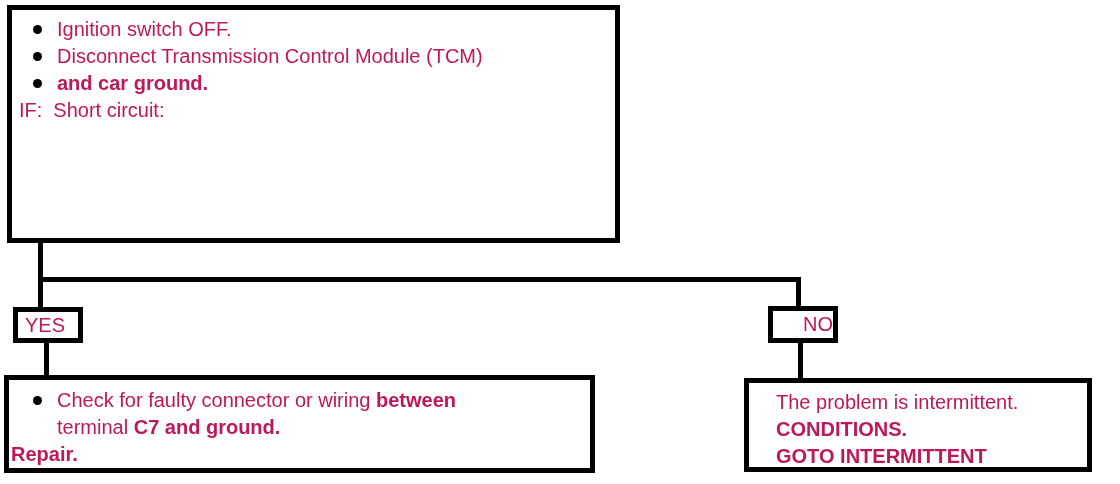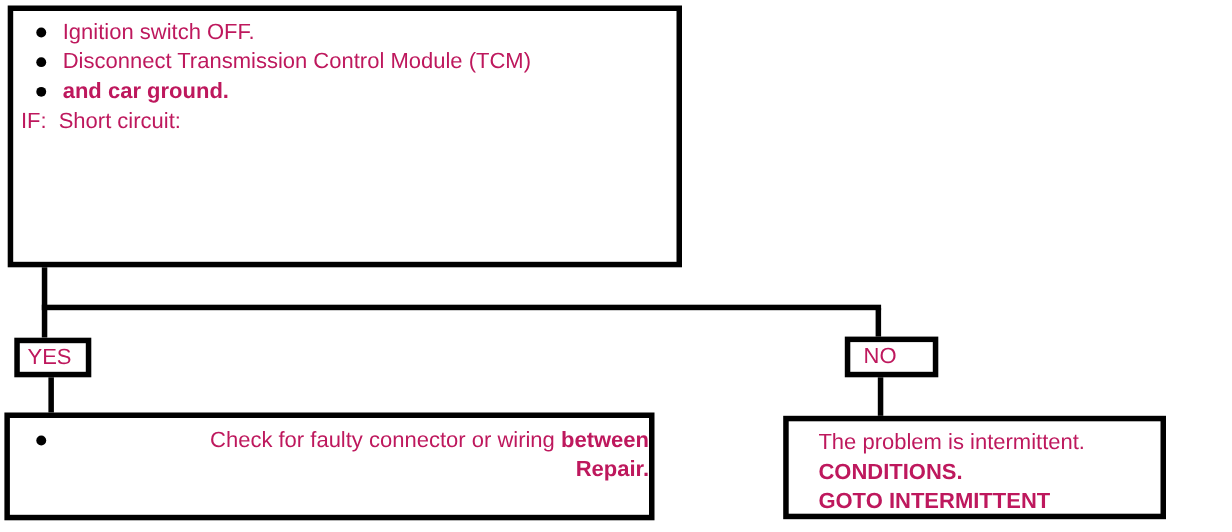--- a/index.html
+++ b/index.html
@@ -20,23 +20,23 @@
     padding-left: 47px;
   }
   .box {
     position: absolute;
     border: 5px solid #000000;
     box-sizing: border-box;
     background: #ffffff;
   }
   .top-box    { left: 7px;   top: 5px;   width: 613px; height: 238px; padding-top: 6px; }
   .yes-box    { left: 13px;  top: 307px; width: 70px;  height: 36px;  display: flex; align-items: flex-start; padding-left: 7px; }
-  .no-box     { left: 768px; top: 306px; width: 85px;  height: 37px;  display: flex; align-items: center; padding-left: 12px; }
-  .yes-result { left: 4px;   top: 375px; width: 591px; height: 98px;  padding-top: 7px; text-align: right; }
-  .no-result  { left: 712px; top: 378px; width: 348px; height: 94px;  padding: 6px 0 0 27px; }
+  .no-box     { left: 768px; top: 306px; width: 70px;  height: 37px;  display: flex; align-items: center; padding-left: 12px; justify-content: flex-end; }
+  .yes-result { left: 4px;   top: 375px; width: 591px; height: 98px;  padding-top: 7px; }
+  .no-result  { left: 744px; top: 378px; width: 348px; height: 94px;  padding: 6px 0 0 27px; }
 
   .bullet-item { position: relative; }
   .bullet-item .line { margin-left: 45px; }
   .yes-result .bullet-item .line { margin-left: 48px; }
   .bullet {
     position: absolute;
     top: 9px;
     width: 9px;
     height: 9px;
     border-radius: 50%;
@@ -92,20 +92,21 @@
   </div>
 
   <div class="box no-box">
     <span>NO</span>
   </div>
 
   <div class="box yes-result">
     <div class="bullet-item">
       <span class="bullet"></span>
       <div class="line"><span>Check for faulty connector or wiring </span><span class="b">between</span></div>
+      <div class="line"><span>terminal </span><span class="b">C7 and ground.</span></div>
     </div>
     <div class="action-line">Repair.</div>
   </div>
 
   <div class="box no-result">
     <div class="line"><span>The problem is intermittent.</span></div>
     <div class="line"><span class="b">CONDITIONS.</span></div>
     <div class="line"><span class="b">GOTO </span><span class="b">INTERMITTENT</span></div>
   </div>
 

